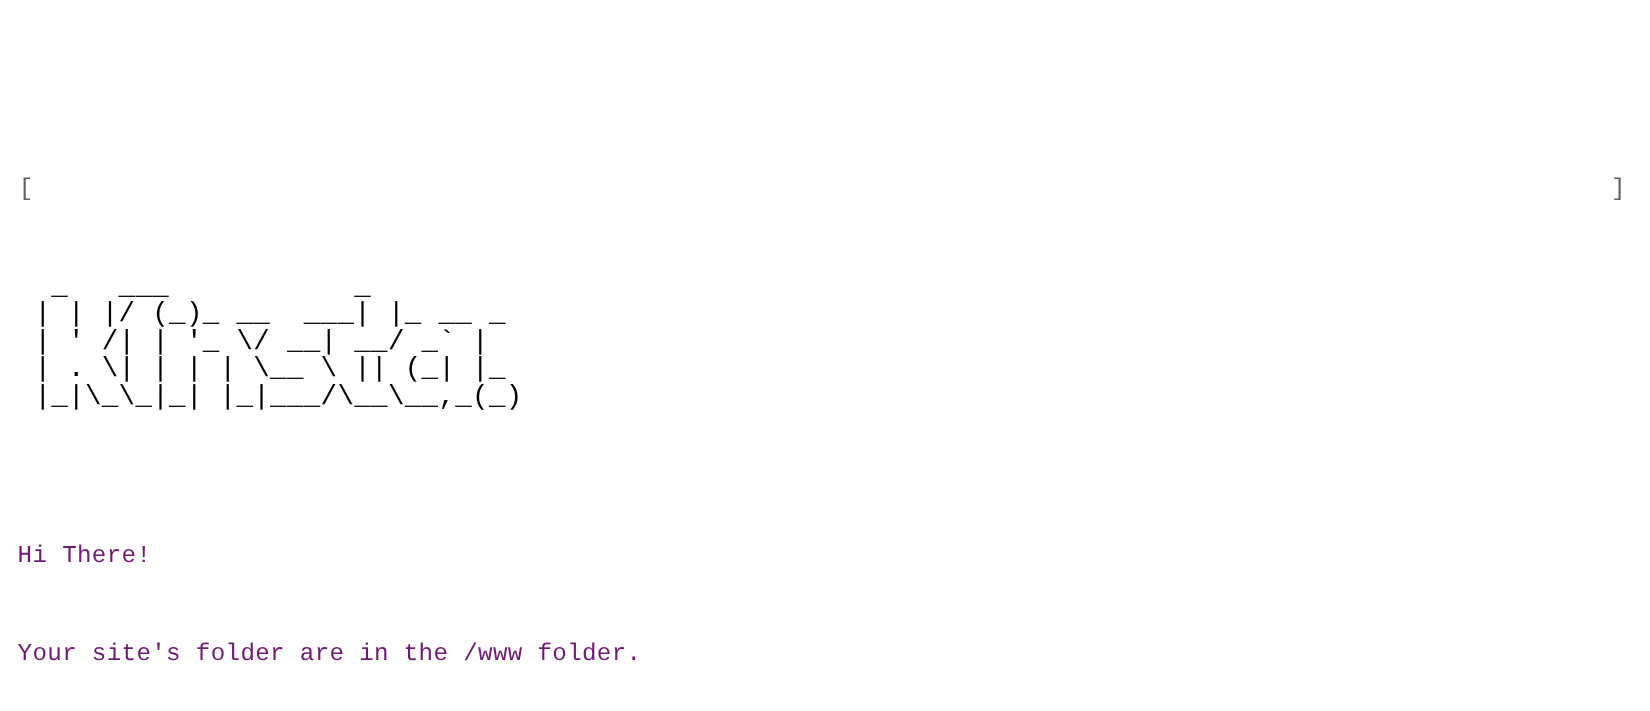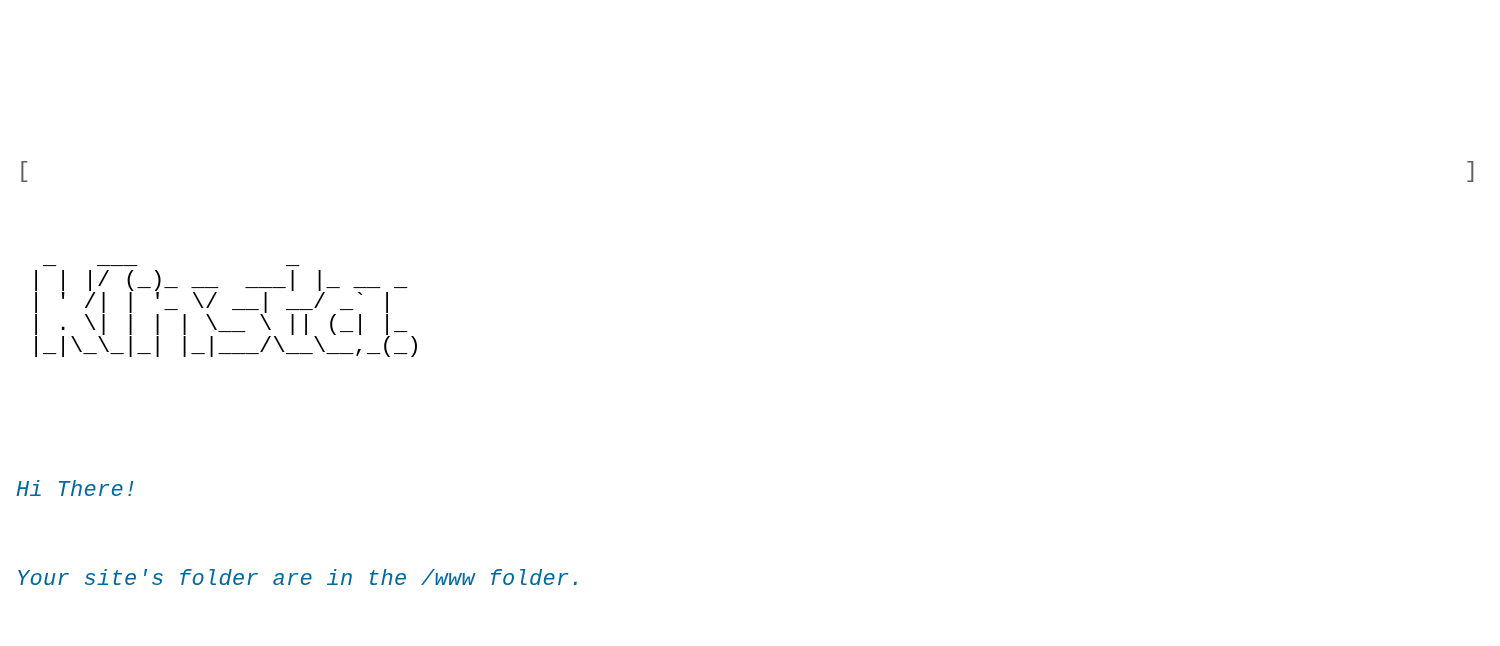--- a/index.html
+++ b/index.html
@@ -20,26 +20,25 @@
     .terminal-container {
       width: 100%;
       min-height: 640px;
       position: relative;
     }
     .ascii-art {
       font-family: 'Menlo', 'Monaco', 'Consolas', 'Courier New', monospace;
       white-space: pre;
       color: #000000;
       line-height: 1.0;
-      font-size: 22px;
+      font-size: 25px;
     }
     .body-text {
       white-space: pre;
-      color: #0369a1;
-      font-style: italic;
+      color: #701a75;
     }
     .bracket-left {
       position: absolute;
       left: 1px;
       top: 28px;
       color: #606060;
     }
     .bracket-right {
       position: absolute;
       right: 6px;

